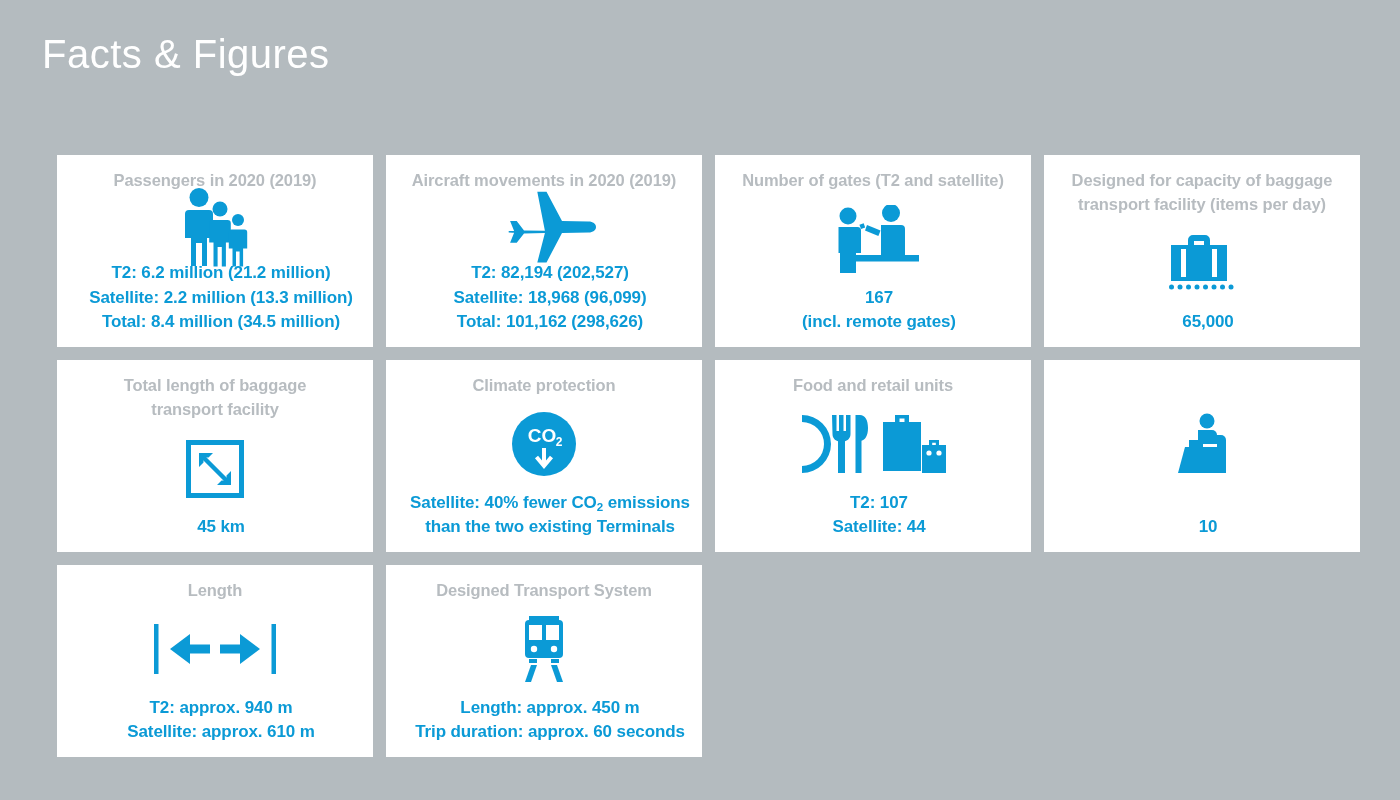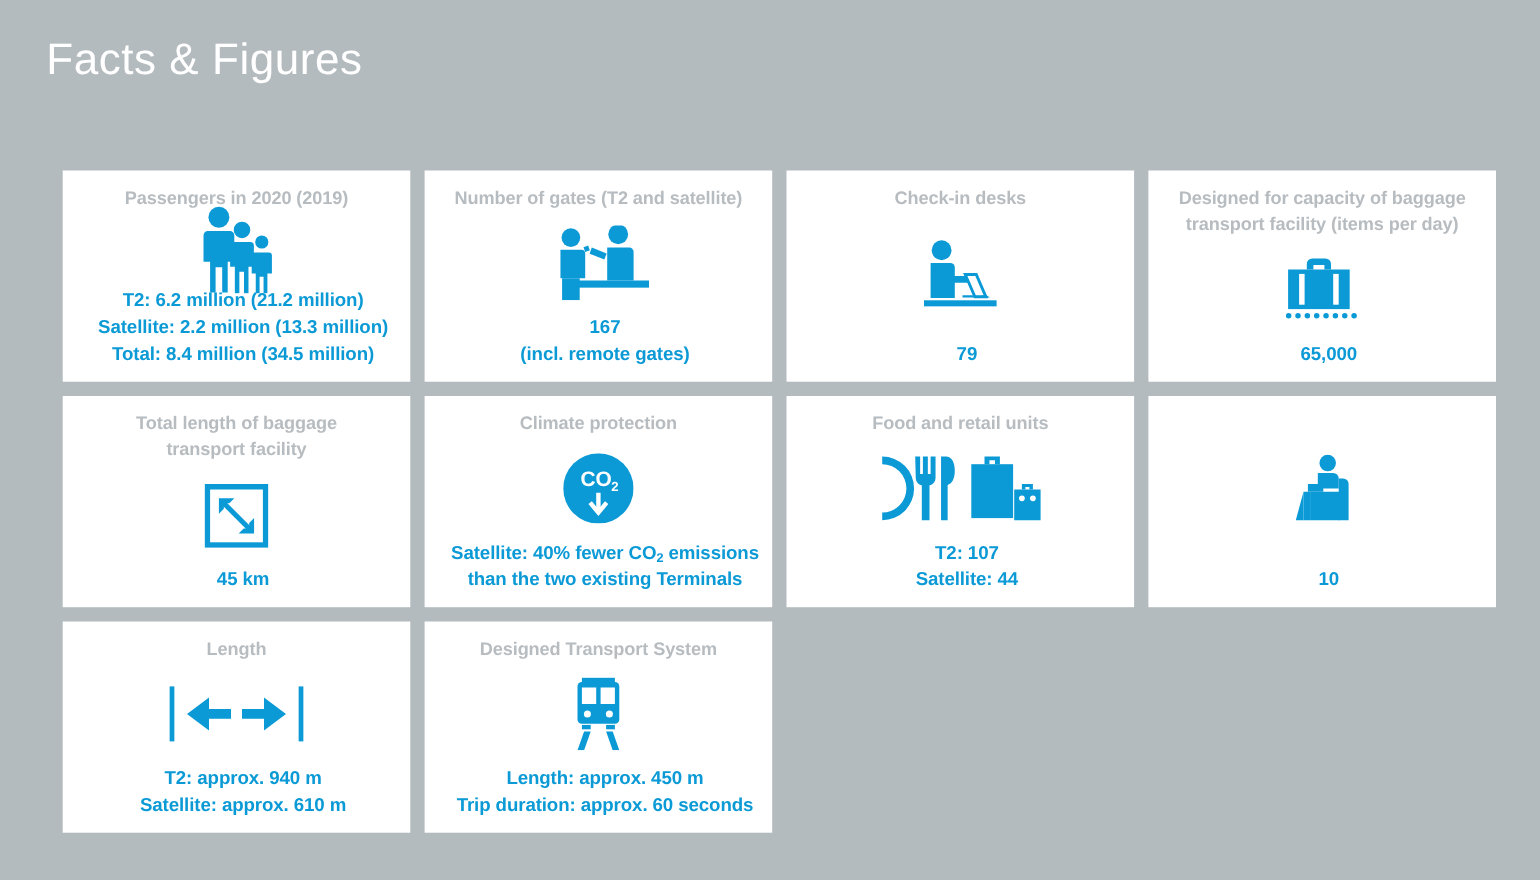--- a/index.html
+++ b/index.html
@@ -109,55 +109,50 @@
           <path d="M30.5 33h15a3.3 3.3 0 0 1 3.3 3.3v19.2h-4.9v24h-4.1V60h-4.2v19.5h-4.1V55.5h-4.3V36.3A3.3 3.3 0 0 1 30.5 33z"></path>
           <circle cx="56" cy="33" r="6"></circle>
           <path d="M49.6 42.5h12.8a2.8 2.8 0 0 1 2.8 2.8v16.3h-4.1V79.5h-3.5V64.5h-3.6v15h-3.5V61.6h-3.7V45.3a2.8 2.8 0 0 1 2.8-2.8z"></path>
         </svg>
       </div>
       <div class="card-value">T2: 6.2 million (21.2 million)
 Satellite: 2.2 million (13.3 million)
 Total: 8.4 million (34.5 million)</div>
     </div>
 
+    <div class="card">
+      <div class="card-title">Aircraft movements in 2020 (2019)</div>
+      <div class="card-icon">
+        <svg width="104" height="72" viewBox="0 0 104 72" fill="#0b9ad6">
+          <path d="M96.5 30.5c4.5 0 7.5 2.4 7.5 5.5s-3 5.5-7.5 5.5l-26.5.4-15.5 29.6h-9.2l7.6-29.4-20.9.3-7.3 9.4h-6.6l4-10-1.4-.1-4-.1v-1.5h3.4l2-.1-4-10h6.6l7.3 9.4 20.9.3L45.3.8h9.2l15.5 29.3 26.5.4z"></path>
+        </svg>
+      </div>
+      <div class="card-value">T2: 82,194 (202,527)
+Satellite: 18,968 (96,099)
+Total: 101,162 (298,626)</div>
+    </div>
 
     <div class="card">
       <div class="card-title">Number of gates (T2 and satellite)</div>
       <div class="card-icon">
         <svg width="92" height="68" viewBox="0 0 92 68" fill="#0b9ad6">
           <circle cx="21" cy="11" r="8.5"></circle>
           <path d="M11.5 22h19a3.5 3.5 0 0 1 3.5 3.5V48H11.5z"></path>
           <path d="M13 48h16v20H13z"></path>
           <circle cx="64" cy="8" r="9"></circle>
           <path d="M54 20h20a4 4 0 0 1 4 4v26H54z"></path>
           <path d="M53.5 25.5 40 20l-2 5.6 13.4 5.4z"></path>
           <rect x="33" y="19" width="4.5" height="4.5" transform="rotate(-20 35 21)"></rect>
           <rect x="28" y="50" width="64" height="6.5"></rect>
         </svg>
       </div>
       <div class="card-value">167
 (incl. remote gates)</div>
     </div>
 
-    <div class="card">
-      <div class="card-title">Check-in desks</div>
-      <div class="card-icon">
-        <svg width="76" height="68" viewBox="0 0 76 68" fill="#0b9ad6">
-          <circle cx="21" cy="9.5" r="9"></circle>
-          <path d="M11 21h18a4 4 0 0 1 4 4v28H11z"></path>
-          <path d="M32 33h16v6H32z"></path>
-          <path d="M48.5 30.5h3.5l9.5 22h-3.6z"></path>
-          <path d="M40 52.5h25l-3.2-2.2H40z"></path>
-          <path d="M43.5 32.2h8.5l7.8 18.1h-8.6z" fill="#fff"></path>
-          <path d="M42.5 31.5h10l8.8 20.4H51.3z" fill="none" stroke="#0b9ad6" stroke-width="2.6"></path>
-          <rect x="5" y="55" width="66" height="5.5"></rect>
-        </svg>
-      </div>
-      <div class="card-value">79</div>
-    </div>
 
 
     <div class="card">
       <div class="card-title">Designed for capacity of baggage
 transport facility (items per day)</div>
       <div class="card-icon">
         <svg width="66" height="62" viewBox="0 0 66 62" fill="#0b9ad6">
           <path d="M24 2h12a5 5 0 0 1 5 5v5h-6V8H25v4h-6V7a5 5 0 0 1 5-5z"></path>
           <rect x="2" y="12" width="56" height="36"></rect>
           <rect x="12" y="16" width="5" height="28" fill="#fff"></rect>

